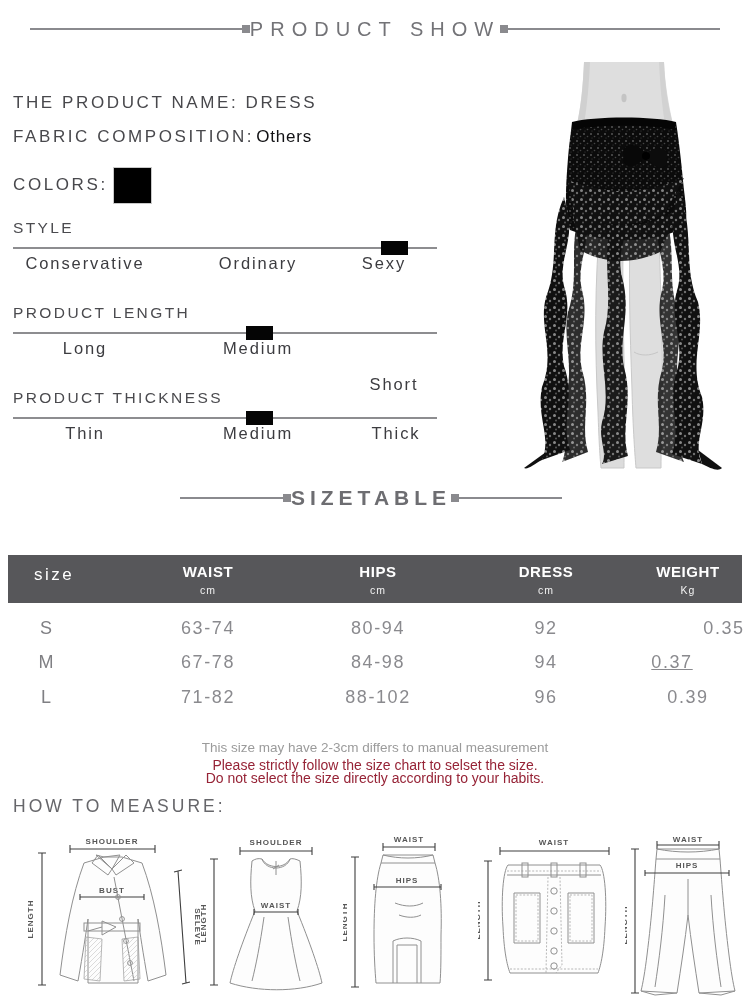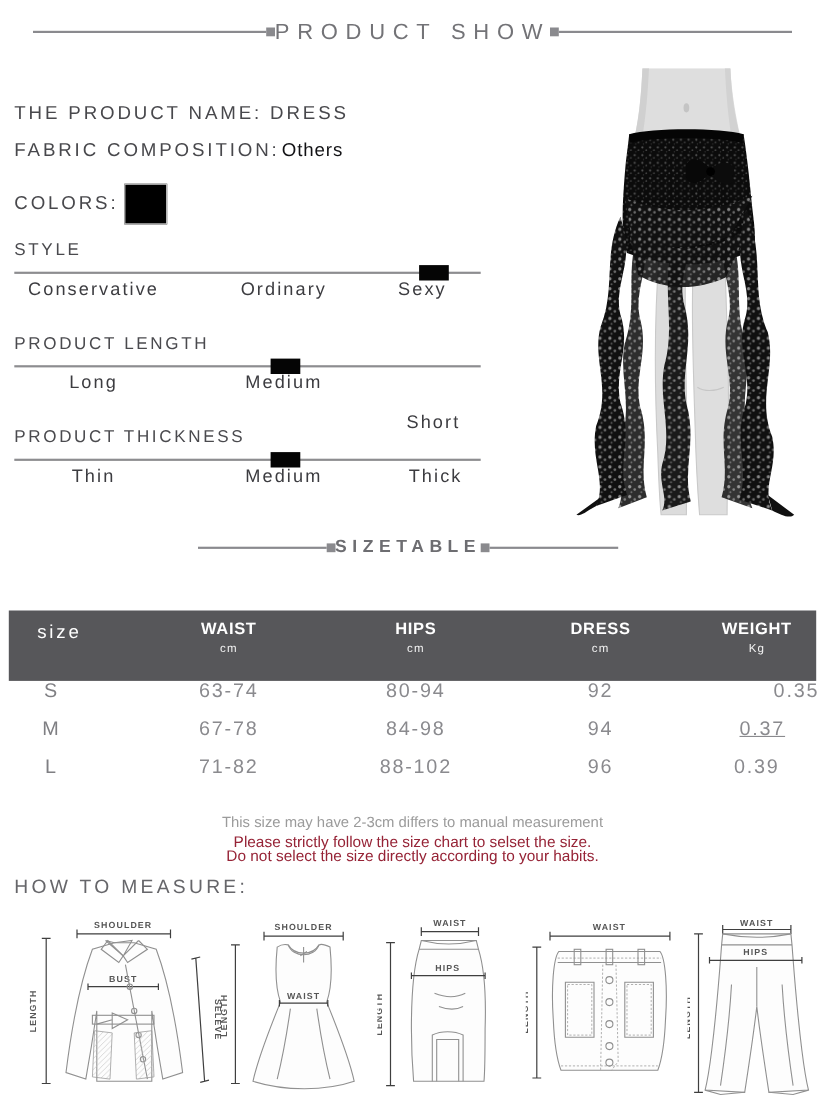--- a/index.html
+++ b/index.html
@@ -7,21 +7,21 @@
         font-family:"Liberation Sans",sans-serif;color:#4b4b4f;}
 
   
   .dec-hdr{position:absolute;display:flex;align-items:center;}
   .dec-hdr .rule{flex:1;height:2px;background:#8a8a8e;}
   .dec-hdr .sq{width:8px;height:8px;background:#8a8a8e;flex:0 0 auto;}
   .dec-hdr .ttl{white-space:nowrap;color:#737377;}
   #top-hdr{top:12px;left:30px;right:30px;height:34px;}
   #top-hdr .ttl{font-size:20px;letter-spacing:7px;}
   #size-hdr{top:480px;left:180px;right:188px;height:36px;}
-  #size-hdr .ttl{font-size:16px;letter-spacing:5px;font-weight:bold;color:#6d6d71;}
+  #size-hdr .ttl{font-size:21px;letter-spacing:5px;font-weight:bold;color:#6d6d71;}
 
   
   .info-line{position:absolute;left:13px;font-size:17px;letter-spacing:2.6px;color:#48484c;white-space:nowrap;}
   #info-name{top:93px;}
   #info-fabric{top:127px;}
   .info-value{color:#111114;letter-spacing:0.8px;margin-left:2px;}
   #colors-row{position:absolute;left:13px;top:166px;display:flex;align-items:center;height:38px;}
   #colors-row .lbl{font-size:17px;letter-spacing:2.6px;color:#48484c;}
   #color-swatch{width:37px;height:35px;background:#000;border:1px solid #c9c9c9;margin-left:5px;}
 
@@ -32,21 +32,21 @@
   .scale-line{position:relative;margin-top:7px;height:2px;background:#8d8d90;}
   .scale-marker{position:absolute;top:-6px;width:27px;height:14px;background:#050505;}
   .scale-opts{position:relative;margin-top:5px;height:22px;}
   .scale-opt{position:absolute;transform:translateX(-50%);font-size:16.5px;letter-spacing:1.9px;
              color:#3c3c40;white-space:nowrap;}
 
   
   #photo{position:absolute;left:498px;top:62px;width:252px;height:408px;}
 
   
-  #tbl-band{position:absolute;left:8px;top:555px;width:734px;height:64px;background:#57575a;}
+  #tbl-band{position:absolute;left:8px;top:555px;width:734px;height:48px;background:#57575a;}
   .tc{position:absolute;transform:translateX(-50%);white-space:nowrap;}
   .th{top:8px;font-size:15px;font-weight:bold;letter-spacing:0.6px;color:#fff;}
   #th-size{top:10px;font-size:17px;font-weight:normal;letter-spacing:2.5px;}
   .tu{top:29px;font-size:10.5px;letter-spacing:1px;color:#f2f2f2;}
   .trow{position:absolute;left:8px;width:734px;height:24px;}
   #trow-0{top:618px;} #trow-1{top:652px;} #trow-2{top:687px;}
   .td{position:absolute;transform:translateX(-50%);font-size:18px;letter-spacing:1.6px;color:#8a8a8e;white-space:nowrap;}
   .td-size{font-size:18px;color:#7f7f83;letter-spacing:0;}
 
   
@@ -206,21 +206,21 @@
     <span class="td" style="left:200px;">63-74</span>
     <span class="td" style="left:370px;">80-94</span>
     <span class="td" style="left:538px;">92</span>
     <span class="td" style="left:716px;">0.35</span>
   </div>
   <div class="trow" id="trow-1">
     <span class="td td-size" style="left:38px;">M</span>
     <span class="td" style="left:200px;">67-78</span>
     <span class="td" style="left:370px;">84-98</span>
     <span class="td" style="left:538px;">94</span>
-    <span class="td" style="left:685px;text-decoration:underline;">0.37</span>
+    <span class="td" style="left:664px;text-decoration:underline;">0.37</span>
   </div>
   <div class="trow" id="trow-2">
     <span class="td td-size" style="left:38px;">L</span>
     <span class="td" style="left:200px;">71-82</span>
     <span class="td" style="left:370px;">88-102</span>
     <span class="td" style="left:538px;">96</span>
     <span class="td" style="left:680px;">0.39</span>
   </div>
 
   <div class="note" id="note-1">This size may have 2-3cm differs to manual measurement</div>

